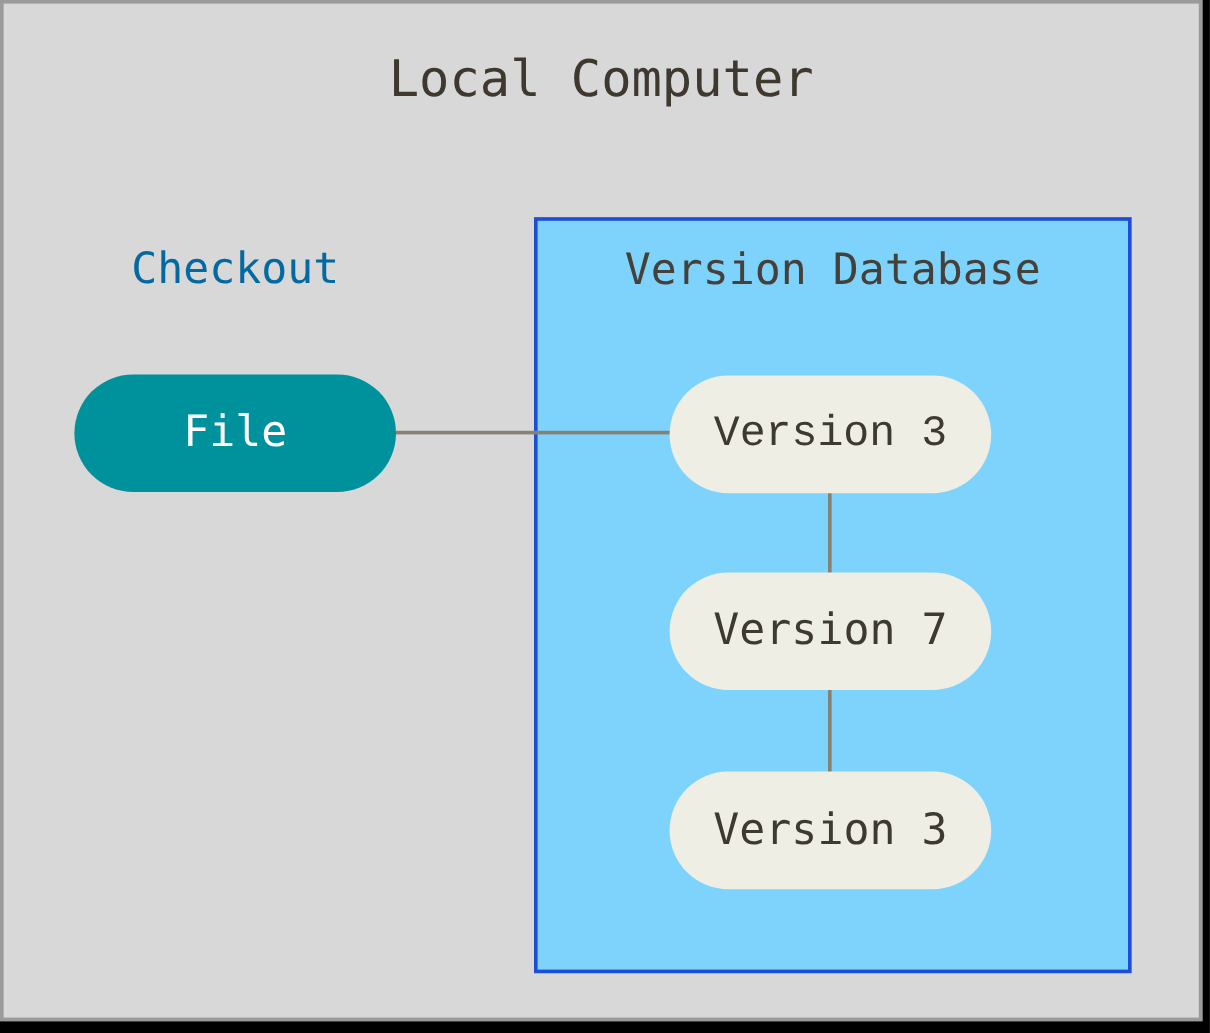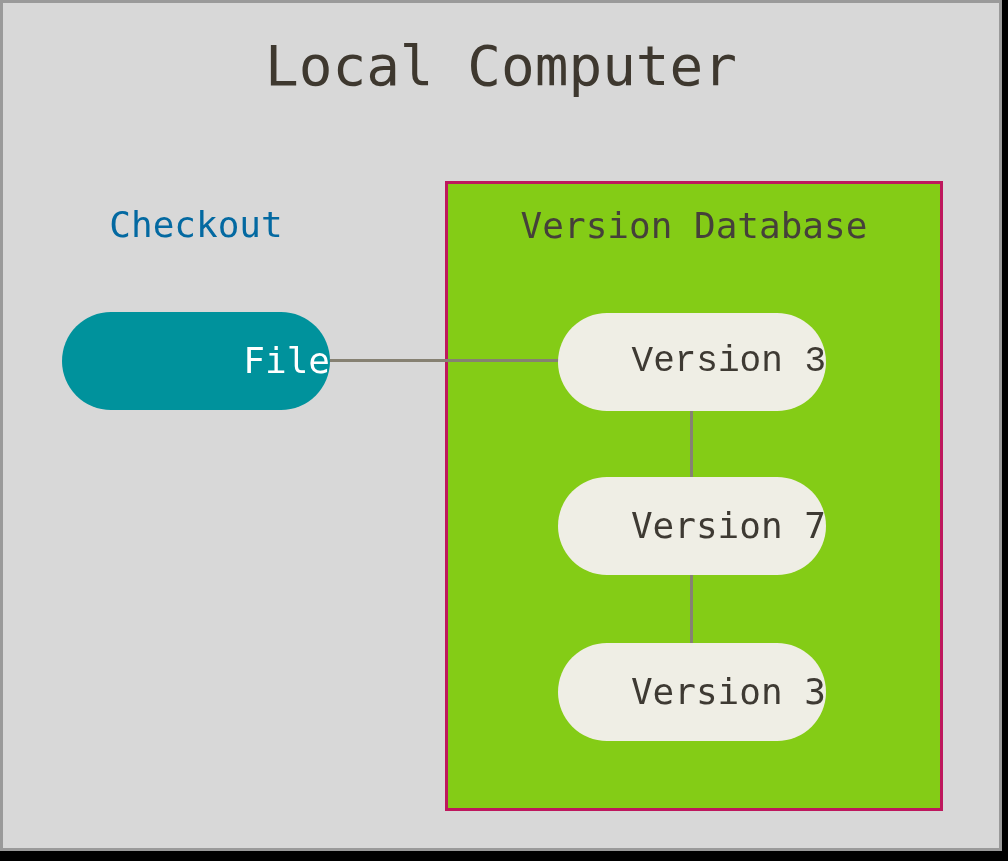--- a/index.html
+++ b/index.html
@@ -23,60 +23,60 @@
     height: 845px;
     background: #d8d8d8;
     border: 3px solid #9a9a9a;
   }
   .diagram-title {
     position: absolute;
     left: 0;
     top: 38px;
     width: 996px;
     text-align: center;
-    font-size: 56px;
+    font-size: 42px;
     line-height: 50px;
     color: #3e382f;
     letter-spacing: 0;
   }
   .checkout-label {
     position: absolute;
     left: 59px;
     top: 200px;
     width: 268px;
     text-align: center;
     font-size: 36px;
     line-height: 44px;
     color: #0369a1;
   }
   .vdb-box {
     position: absolute;
     left: 442px;
     top: 178px;
     width: 492px;
     height: 624px;
-    background: #84cc16;
-    border: 3px solid #be185d;
+    background: #7dd3fc;
+    border: 3px solid #1d4ed8;
   }
   .vdb-title {
     position: absolute;
     left: 0;
     top: 20px;
     width: 100%;
     text-align: center;
     font-size: 36px;
     line-height: 44px;
     color: #45403a;
   }
   .pill {
     position: absolute;
     width: 268px;
     height: 98px;
     border-radius: 49px;
-    text-align: right;
+    text-align: center;
     font-size: 36px;
     line-height: 98px;
     z-index: 2;
   }
   .pill-file {
     left: 59px;
     top: 309px;
     background: #00929c;
     color: #ffffff;
   }

